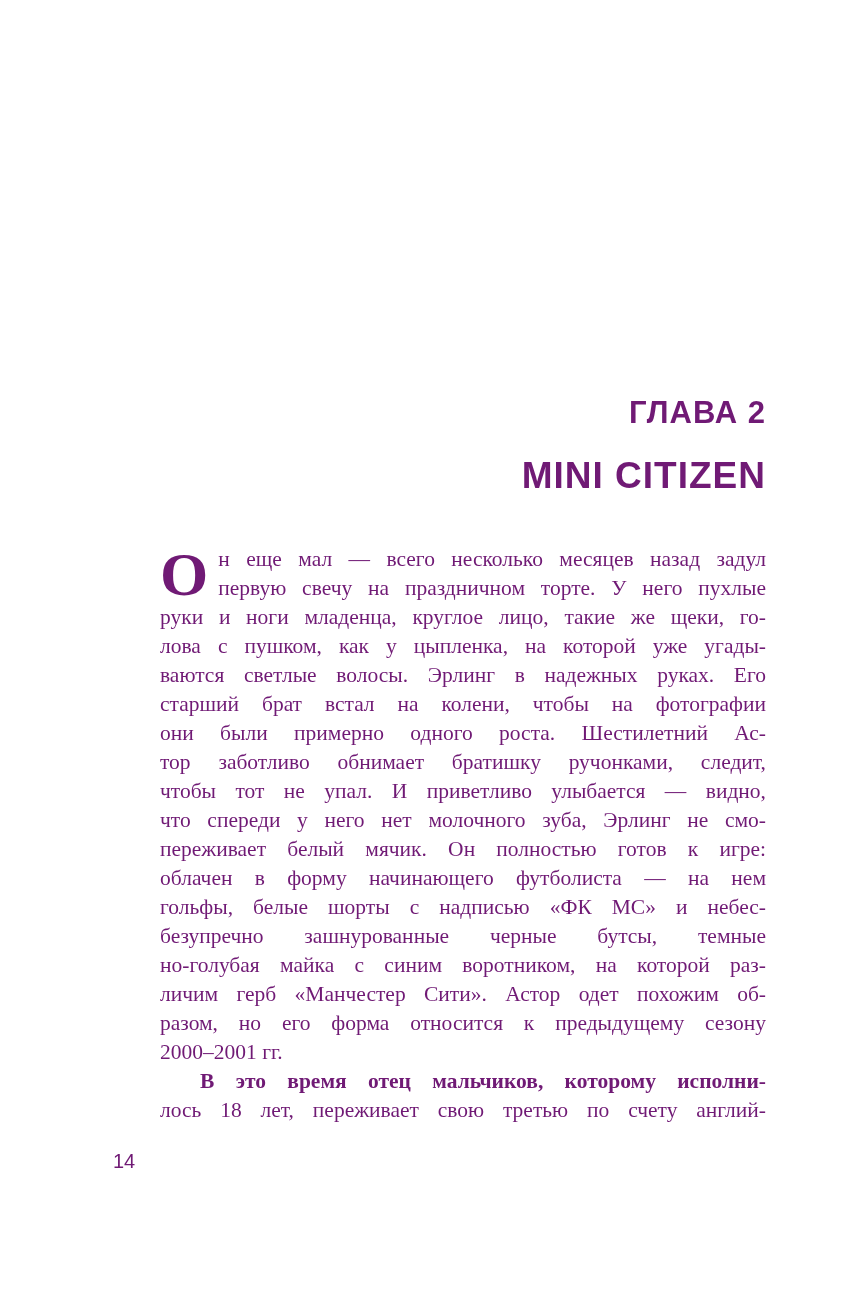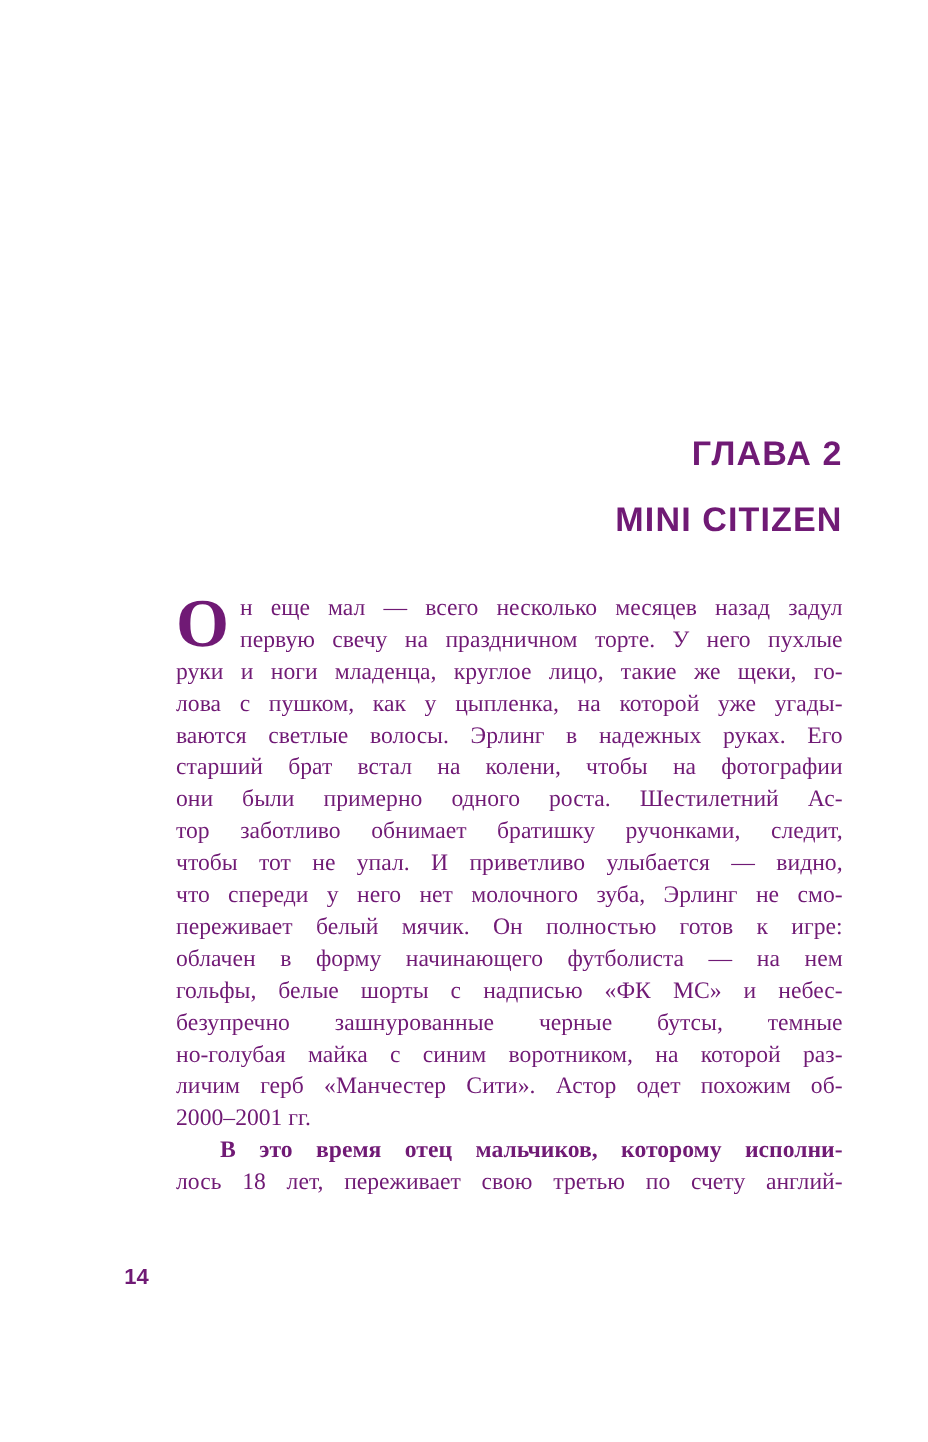--- a/index.html
+++ b/index.html
@@ -31,21 +31,21 @@
   .chapter-heading {
     margin: 0;
     padding-top: 396px;
     font-size: 31px;
     letter-spacing: 1px;
     line-height: 1.1;
   }
   .chapter-subheading {
     margin: 0;
     padding-top: 26px;
-    font-size: 31px;
+    font-size: 37px;
     letter-spacing: 1px;
     line-height: 1.1;
   }
   .body-text {
     margin-top: 48px;
     font-size: 21.5px;
   }
   .paragraph {
     overflow: visible;
   }
@@ -69,21 +69,21 @@
     line-height: 54px;
     height: 56px;
     font-weight: bold;
     margin: 2px 10px 0 0;
   }
   .page-number {
     position: absolute;
     left: 113px;
     top: 1150px;
     font-family: "Liberation Sans", sans-serif;
-    font-weight: bold;
+    font-weight: normal;
     font-size: 20px;
   }
 </style>
 </head>
 <body>
 
 <div class="page">
   <div class="content">
     <div class="headings">
       <h1 class="chapter-heading">ГЛАВА 2</h1>
@@ -101,20 +101,21 @@
           <div class="line">они были примерно одного роста. Шестилетний Ас-</div>
           <div class="line">тор заботливо обнимает братишку ручонками, следит,</div>
           <div class="line">чтобы тот не упал. И приветливо улыбается — видно,</div>
           <div class="line">что спереди у него нет молочного зуба, Эрлинг не смо-</div>
           <div class="line">переживает белый мячик. Он полностью готов к игре:</div>
           <div class="line">облачен в форму начинающего футболиста — на нем</div>
           <div class="line">гольфы, белые шорты с надписью «ФК МС» и небес-</div>
           <div class="line">безупречно зашнурованные черные бутсы, темные</div>
           <div class="line">но-голубая майка с синим воротником, на которой раз-</div>
           <div class="line">личим герб «Манчестер Сити». Астор одет похожим об-</div>
+          <div class="line">разом, но его форма относится к предыдущему сезону</div>
           <div class="line last">2000–2001 гг.</div>
         </div>
         <div class="paragraph">
           <div class="line indent">В это время отец мальчиков, которому исполни-</div>
           <div class="line">лось 18 лет, переживает свою третью по счету англий-</div>
         </div>
       </div>
   </div>
   <div class="page-number">14</div>
 </div>

